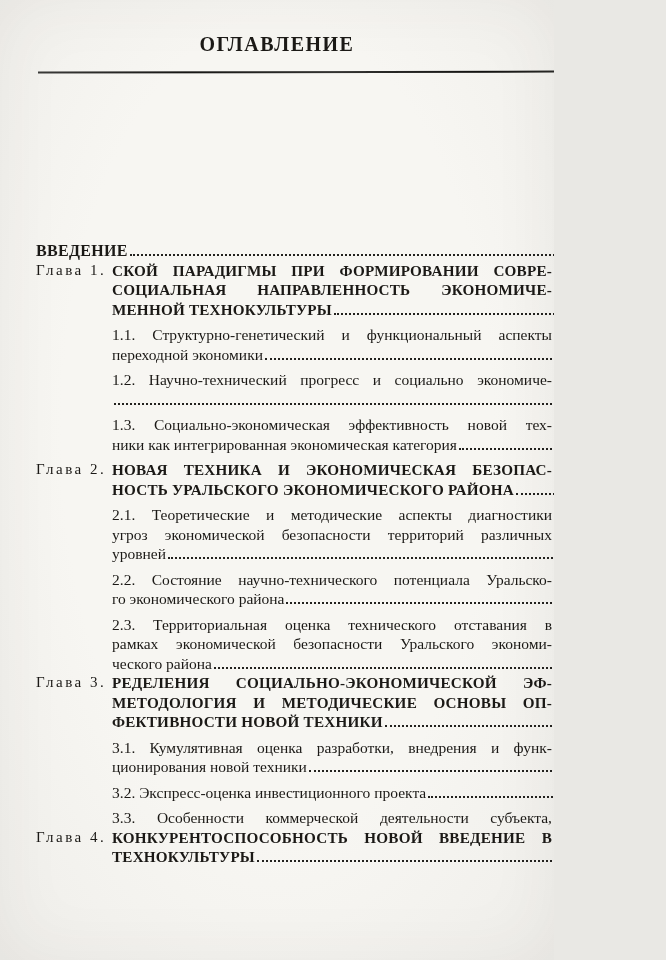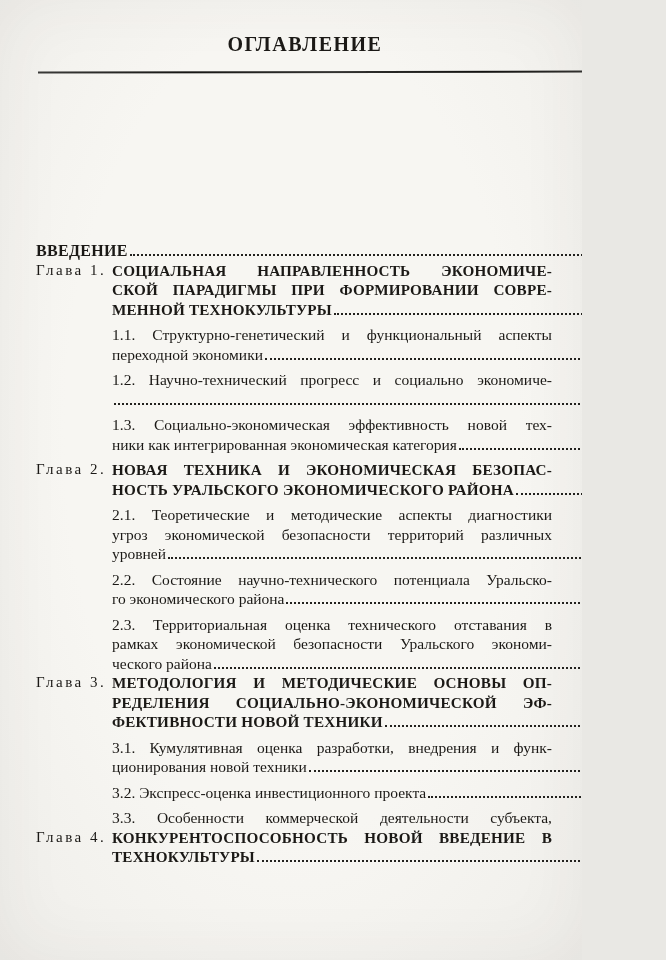--- a/index.html
+++ b/index.html
@@ -9,21 +9,20 @@
     font-family: "Liberation Serif", "DejaVu Serif", serif;
   }
   .page {
     position: relative;
     width: 554px; height: 960px;
     overflow: hidden;
     background: #f5f4f0;
     background-image: radial-gradient(ellipse at 50% 45%, #f7f6f2 55%, #efeeea 100%);
     box-shadow: inset 0 0 70px rgba(60,55,45,0.06);
     color: #1b1916;
-    padding-left: 28px;
   }
   .title {
     margin: 0;
     padding-top: 33px;
     text-align: center;
     font-size: 20px;
     font-weight: 700;
     letter-spacing: 1.5px;
   }
   .rule {
@@ -83,22 +82,22 @@
           <div class="lastline">
             <span class="txt">ВВЕДЕНИЕ</span>
             <span class="dots"></span>
             <span class="pg">6</span>
           </div>
         </div>
       </div>
       <div class="entry chapter">
         <div class="label">Глава 1.</div>
         <div class="body">
+          <div class="jline">СКОЙ ПАРАДИГМЫ ПРИ ФОРМИРОВАНИИ СОВРЕ-</div>
           <div class="jline">СОЦИАЛЬНАЯ НАПРАВЛЕННОСТЬ ЭКОНОМИЧЕ-</div>
-          <div class="jline">СКОЙ ПАРАДИГМЫ ПРИ ФОРМИРОВАНИИ СОВРЕ-</div>
           <div class="lastline">
             <span class="txt">МЕННОЙ ТЕХНОКУЛЬТУРЫ</span>
             <span class="dots"></span>
             <span class="pg">14</span>
           </div>
         </div>
       </div>
       <div class="entry sub">
         <div class="label"></div>
         <div class="body">
@@ -176,22 +175,22 @@
           <div class="lastline">
             <span class="txt">ческого района</span>
             <span class="dots"></span>
             <span class="pg">88</span>
           </div>
         </div>
       </div>
       <div class="entry chapter">
         <div class="label">Глава 3.</div>
         <div class="body">
+          <div class="jline">РЕДЕЛЕНИЯ СОЦИАЛЬНО-ЭКОНОМИЧЕСКОЙ ЭФ-</div>
           <div class="jline">МЕТОДОЛОГИЯ И МЕТОДИЧЕСКИЕ ОСНОВЫ ОП-</div>
-          <div class="jline">РЕДЕЛЕНИЯ СОЦИАЛЬНО-ЭКОНОМИЧЕСКОЙ ЭФ-</div>
           <div class="lastline">
             <span class="txt">ФЕКТИВНОСТИ НОВОЙ ТЕХНИКИ</span>
             <span class="dots"></span>
             <span class="pg">101</span>
           </div>
         </div>
       </div>
       <div class="entry sub">
         <div class="label"></div>
         <div class="body">

